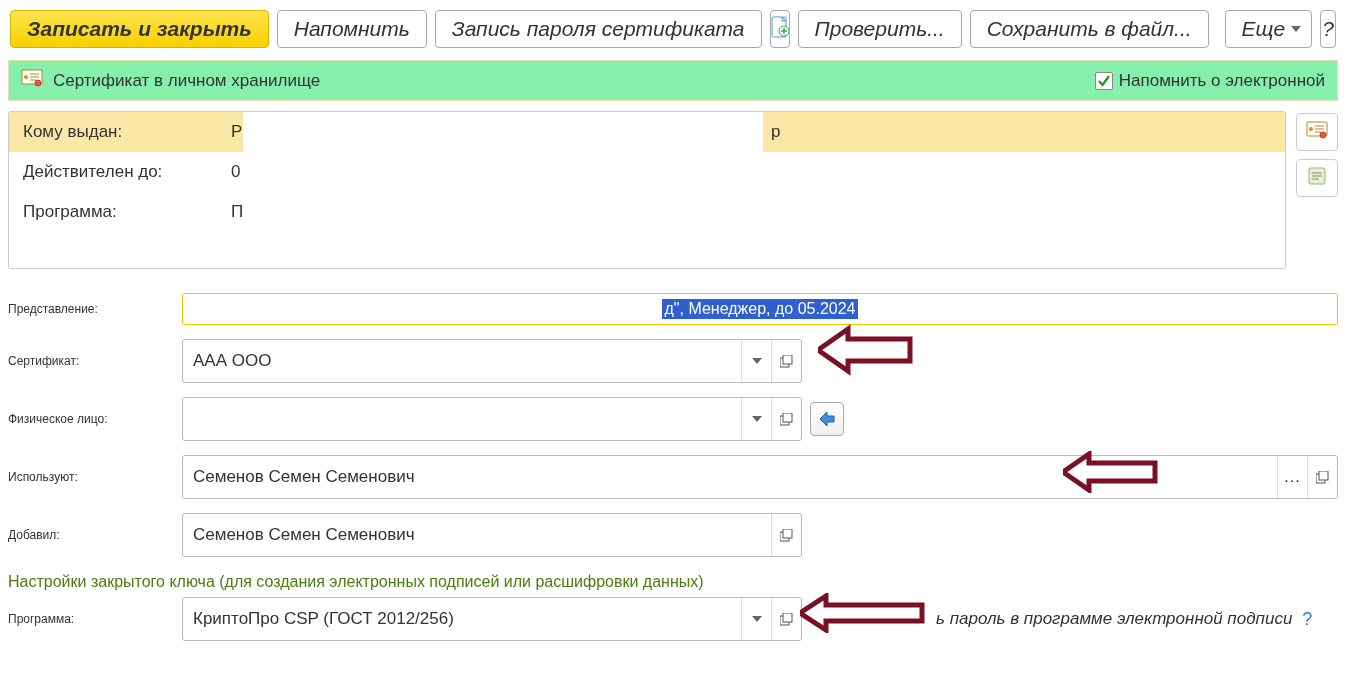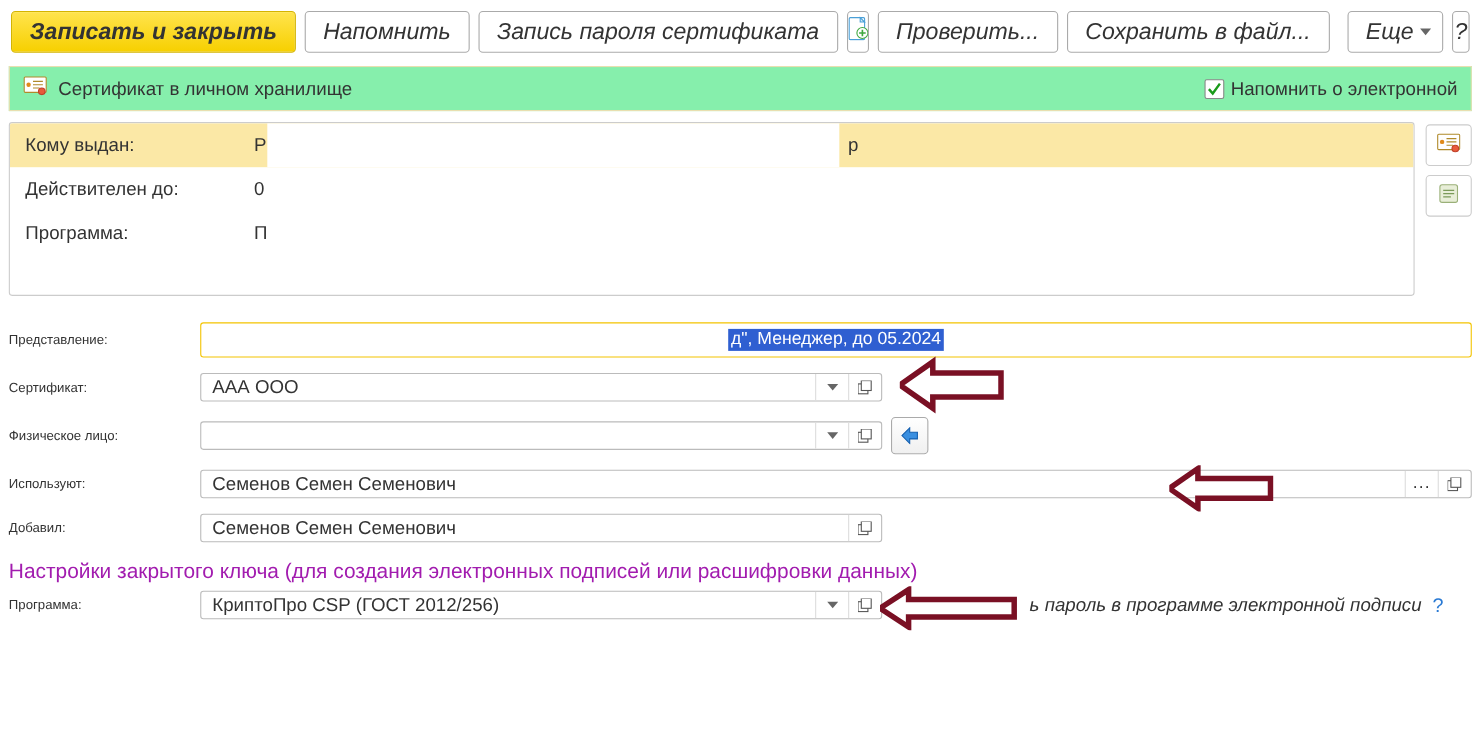--- a/index.html
+++ b/index.html
@@ -29,39 +29,39 @@
 .info-row.hi .val.mid { background:#fff; width:520px; flex:0 0 520px; }
 .info-row.hi .val.right { text-align:left; padding-left:8px; }
 .side-icons { display:flex; flex-direction:column; gap:8px; padding-top:2px; }
 .side-btn { width:42px; height:38px; border:1px solid #ccc; border-radius:4px; display:flex; align-items:center; justify-content:center; background:#fff; }
 
 .form-area { padding:10px 8px 0 8px; }
 .form-row { display:flex; align-items:center; margin:14px 0; gap:4px; }
 .form-row .flab { width:170px; font-size:12px; }
 .presentation-wrap { height:32px; border:1px solid #f3c400; border-radius:3px; flex:1; display:flex; align-items:center; justify-content:center; }
 
-.fieldgrp { display:flex; border:1px solid #bbb; border-radius:3px; height:26px; background:#fff; align-items:stretch; overflow:hidden; }
+.fieldgrp { display:flex; border:1px solid #bbb; border-radius:3px; height:44px; background:#fff; align-items:stretch; overflow:hidden; }
 .fieldgrp .txt { flex:1; padding:0 10px; display:flex; align-items:center; font-size:17px; }
 .fieldgrp .gbtn { width:30px; border-left:1px solid #ddd; display:flex; align-items:center; justify-content:center; cursor:pointer; }
 .fieldgrp .gbtn.caret-only::after { content:""; width:0;height:0;border-left:5px solid transparent;border-right:5px solid transparent;border-top:6px solid #666; }
 
 .icon-open svg { width:13px;height:13px; }
 
 .flex1 { flex:1; }
 .w620 { width:620px; }
 
 .back-btn { width:34px; height:34px; border:1px solid #aaa; border-radius:4px; display:flex; align-items:center; justify-content:center; margin-left:4px; background:linear-gradient(#fff,#f0f0f0); }
 
 .arrow-annot { position:absolute; }
 .arrow-svg { display:block; }
 
 .trailing-text { font-size:17px; margin-left:6px; }
 .help-q { color:#2a7ad4; margin-left:6px; font-size:18px; }
 
-.section-title { color:#a21caf; font-size:19px; margin:16px 8px 2px 8px; }
+.section-title { color:#4d7c0f; font-size:16px; margin:16px 8px 2px 8px; }
 
 .ellipsis-btn::after { content:"..."; font-size:16px; letter-spacing:1px; }
 
 .cert-icon svg { width:22px; height:18px; }
 .doc-icon svg { width:18px; height:22px; }
 </style>
 </head>
 <body>
 
 <div class="toolbar">

